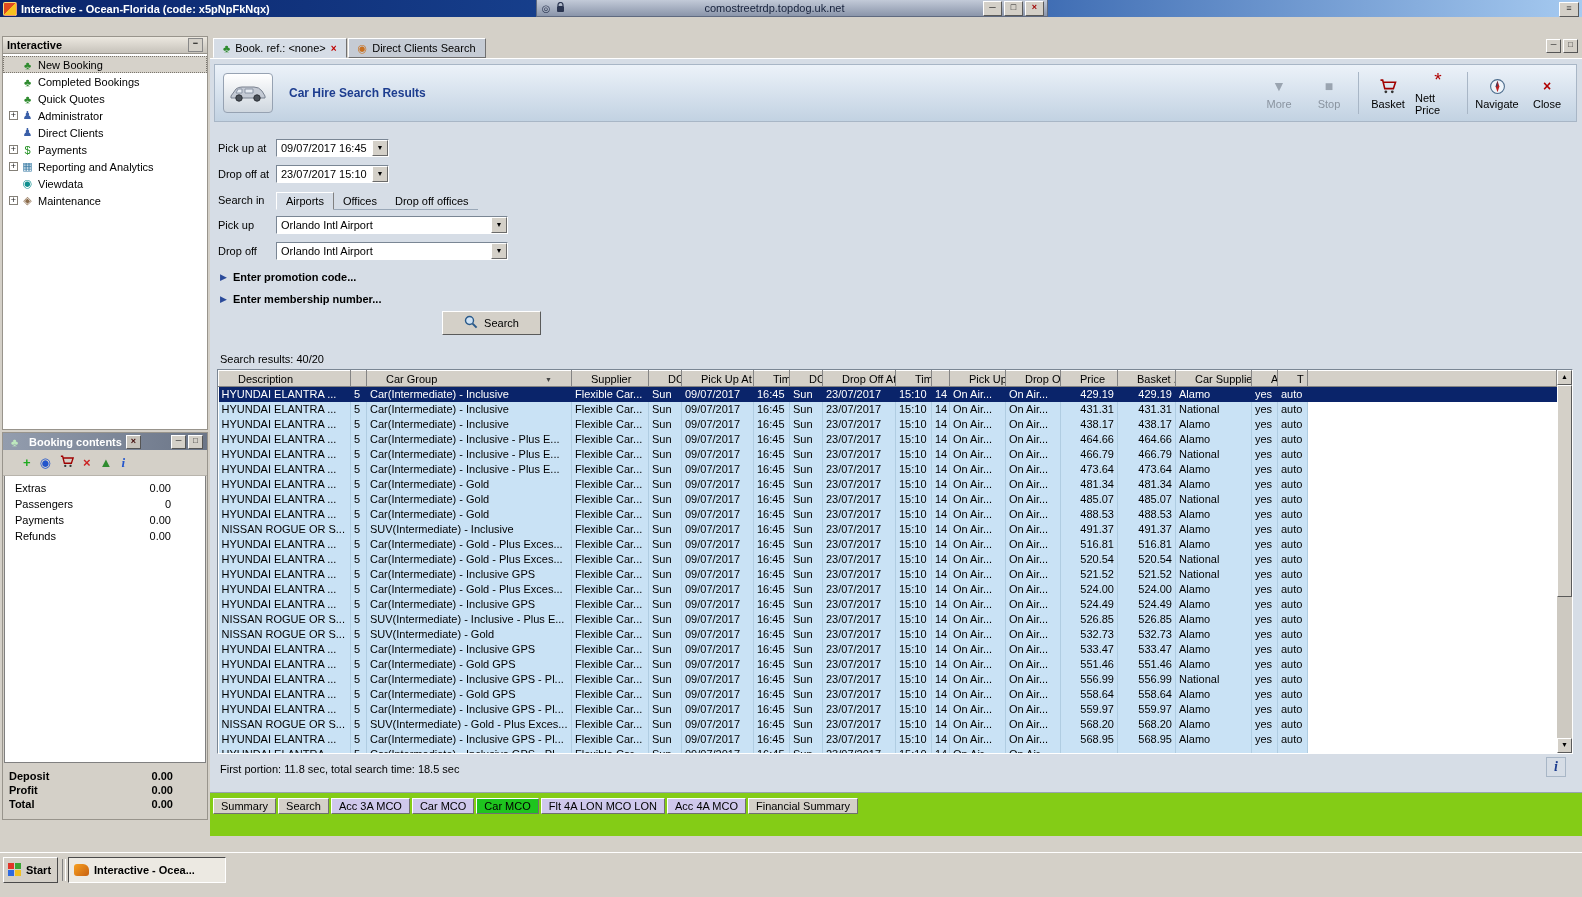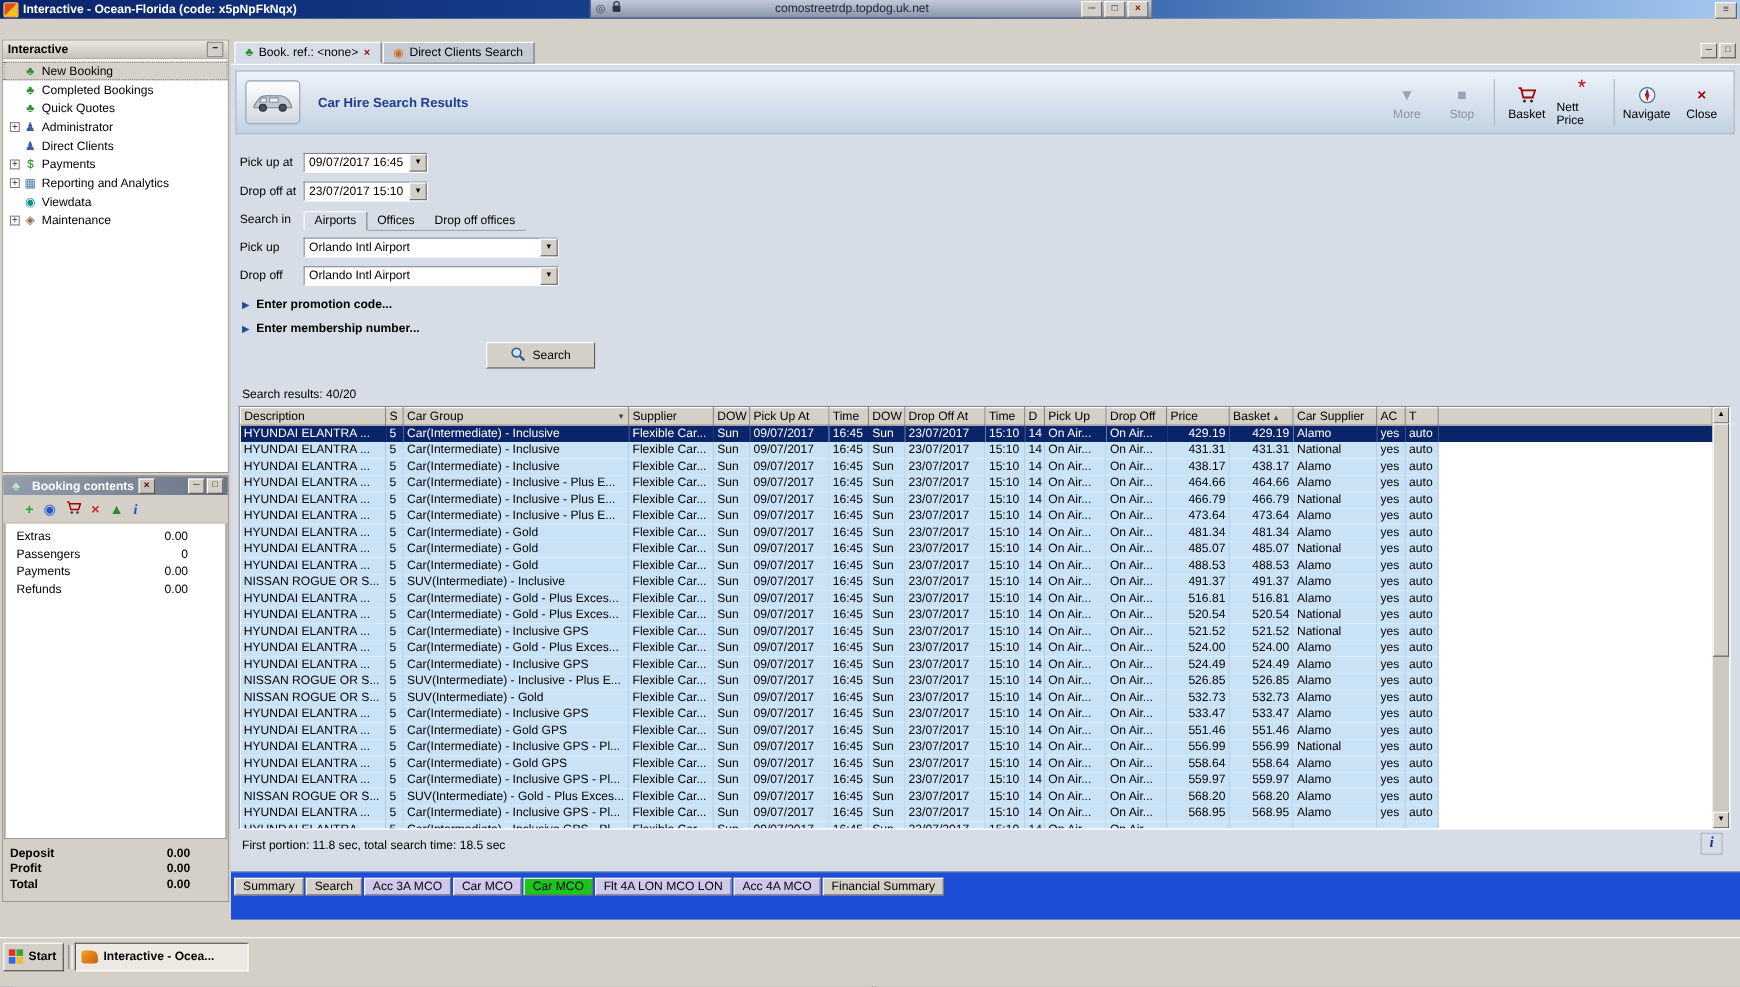--- a/index.html
+++ b/index.html
@@ -105,21 +105,21 @@
   .tri{color:#2a4a9a;font-size:9px;}
   .search-btn{position:absolute;left:232px;top:252px;width:97px;height:22px;background:#d4d0c8;
               border:1px solid;border-color:#fff #5a5a5a #5a5a5a #fff;display:flex;align-items:center;
               justify-content:center;gap:6px;}
   .results-label{position:absolute;left:10px;top:294px;}
 
   
   .gridwrap{position:absolute;left:7px;top:310px;width:1356px;height:385px;background:#fff;
             border:1px solid;border-color:#7a8694 #fff #fff #7a8694;box-sizing:border-box;overflow:hidden;}
   table.grid{border-collapse:collapse;table-layout:fixed;width:1339px;}
-  table.grid th{height:15px;background:#d4d0c8;font-weight:normal;text-align:left;padding:0 3px;
+  table.grid th{height:15px;background:#d4d0c8;font-weight:normal;text-align:left;padding:0 19px;
                 border-top:1px solid #fff;border-left:1px solid #fff;border-right:1px solid #848484;
                 border-bottom:1px solid #848484;white-space:nowrap;overflow:hidden;font-size:11px;}
   table.grid th .funnel{float:right;font-size:7px;color:#444;margin-top:3px;}
   table.grid th .sorticon{font-size:7px;color:#444;margin-left:2px;}
   table.grid td{height:15px;line-height:15px;background:#c9e2f5;padding:0 3px;font-size:11px;
                 border-right:1px solid #b0cde2;white-space:nowrap;overflow:hidden;}
   table.grid td.num{text-align:right;}
   table.grid td.fill{background:#fff;border-right:none;}
   table.grid tr.sel td{background:#0a246a;color:#fff;border-right-color:#0a246a;}
   table.grid tr.sel td.fill{background:#0a246a;}
@@ -129,21 +129,21 @@
           border-color:#fff #5a5a5a #5a5a5a #fff;font-size:7px;line-height:12px;text-align:center;box-sizing:border-box;}
   .sb-up{top:0;} .sb-dn{bottom:0;}
   .sb-thumb{position:absolute;left:0;top:15px;width:15px;height:212px;background:#d4d0c8;border:1px solid;
             border-color:#fff #5a5a5a #5a5a5a #fff;box-sizing:border-box;}
 
   .grid-footer{position:absolute;left:10px;top:704px;}
   .info-btn{position:absolute;right:16px;top:698px;width:20px;height:20px;background:#d6dde6;
             border:1px solid #a8b6c6;color:#1d3d8f;font-family:"Liberation Serif",serif;font-style:italic;
             font-weight:bold;font-size:14px;text-align:center;line-height:18px;box-sizing:border-box;}
 
-  .tabzone{position:absolute;left:0;right:0;top:733px;height:43px;background:#1d4ed8;border-top:1px solid #98a4b0;}
+  .tabzone{position:absolute;left:0;right:0;top:733px;height:43px;background:#84cc16;border-top:1px solid #98a4b0;}
   .bottom-tabs{position:absolute;left:3px;top:5px;display:flex;align-items:flex-start;height:17px;}
   .btab{height:16px;line-height:15px;padding:0 7px;background:#d4d0c8;border:1px solid;margin-right:2px;
         border-color:#fff #707070 #707070 #fff;box-sizing:border-box;white-space:nowrap;}
   .btab.purple{background:#cfc8ec;}
   .btab.green{background:#1ec41e;}
 
   
   .statusbar{position:absolute;left:12px;top:834px;right:0;height:18px;background:#d4d0c8;border-top:1px solid #fff;margin-top:48px;}
   .status-center{position:absolute;left:210px;right:60px;top:0;height:100%;display:flex;align-items:center;
                  justify-content:center;gap:20px;}

